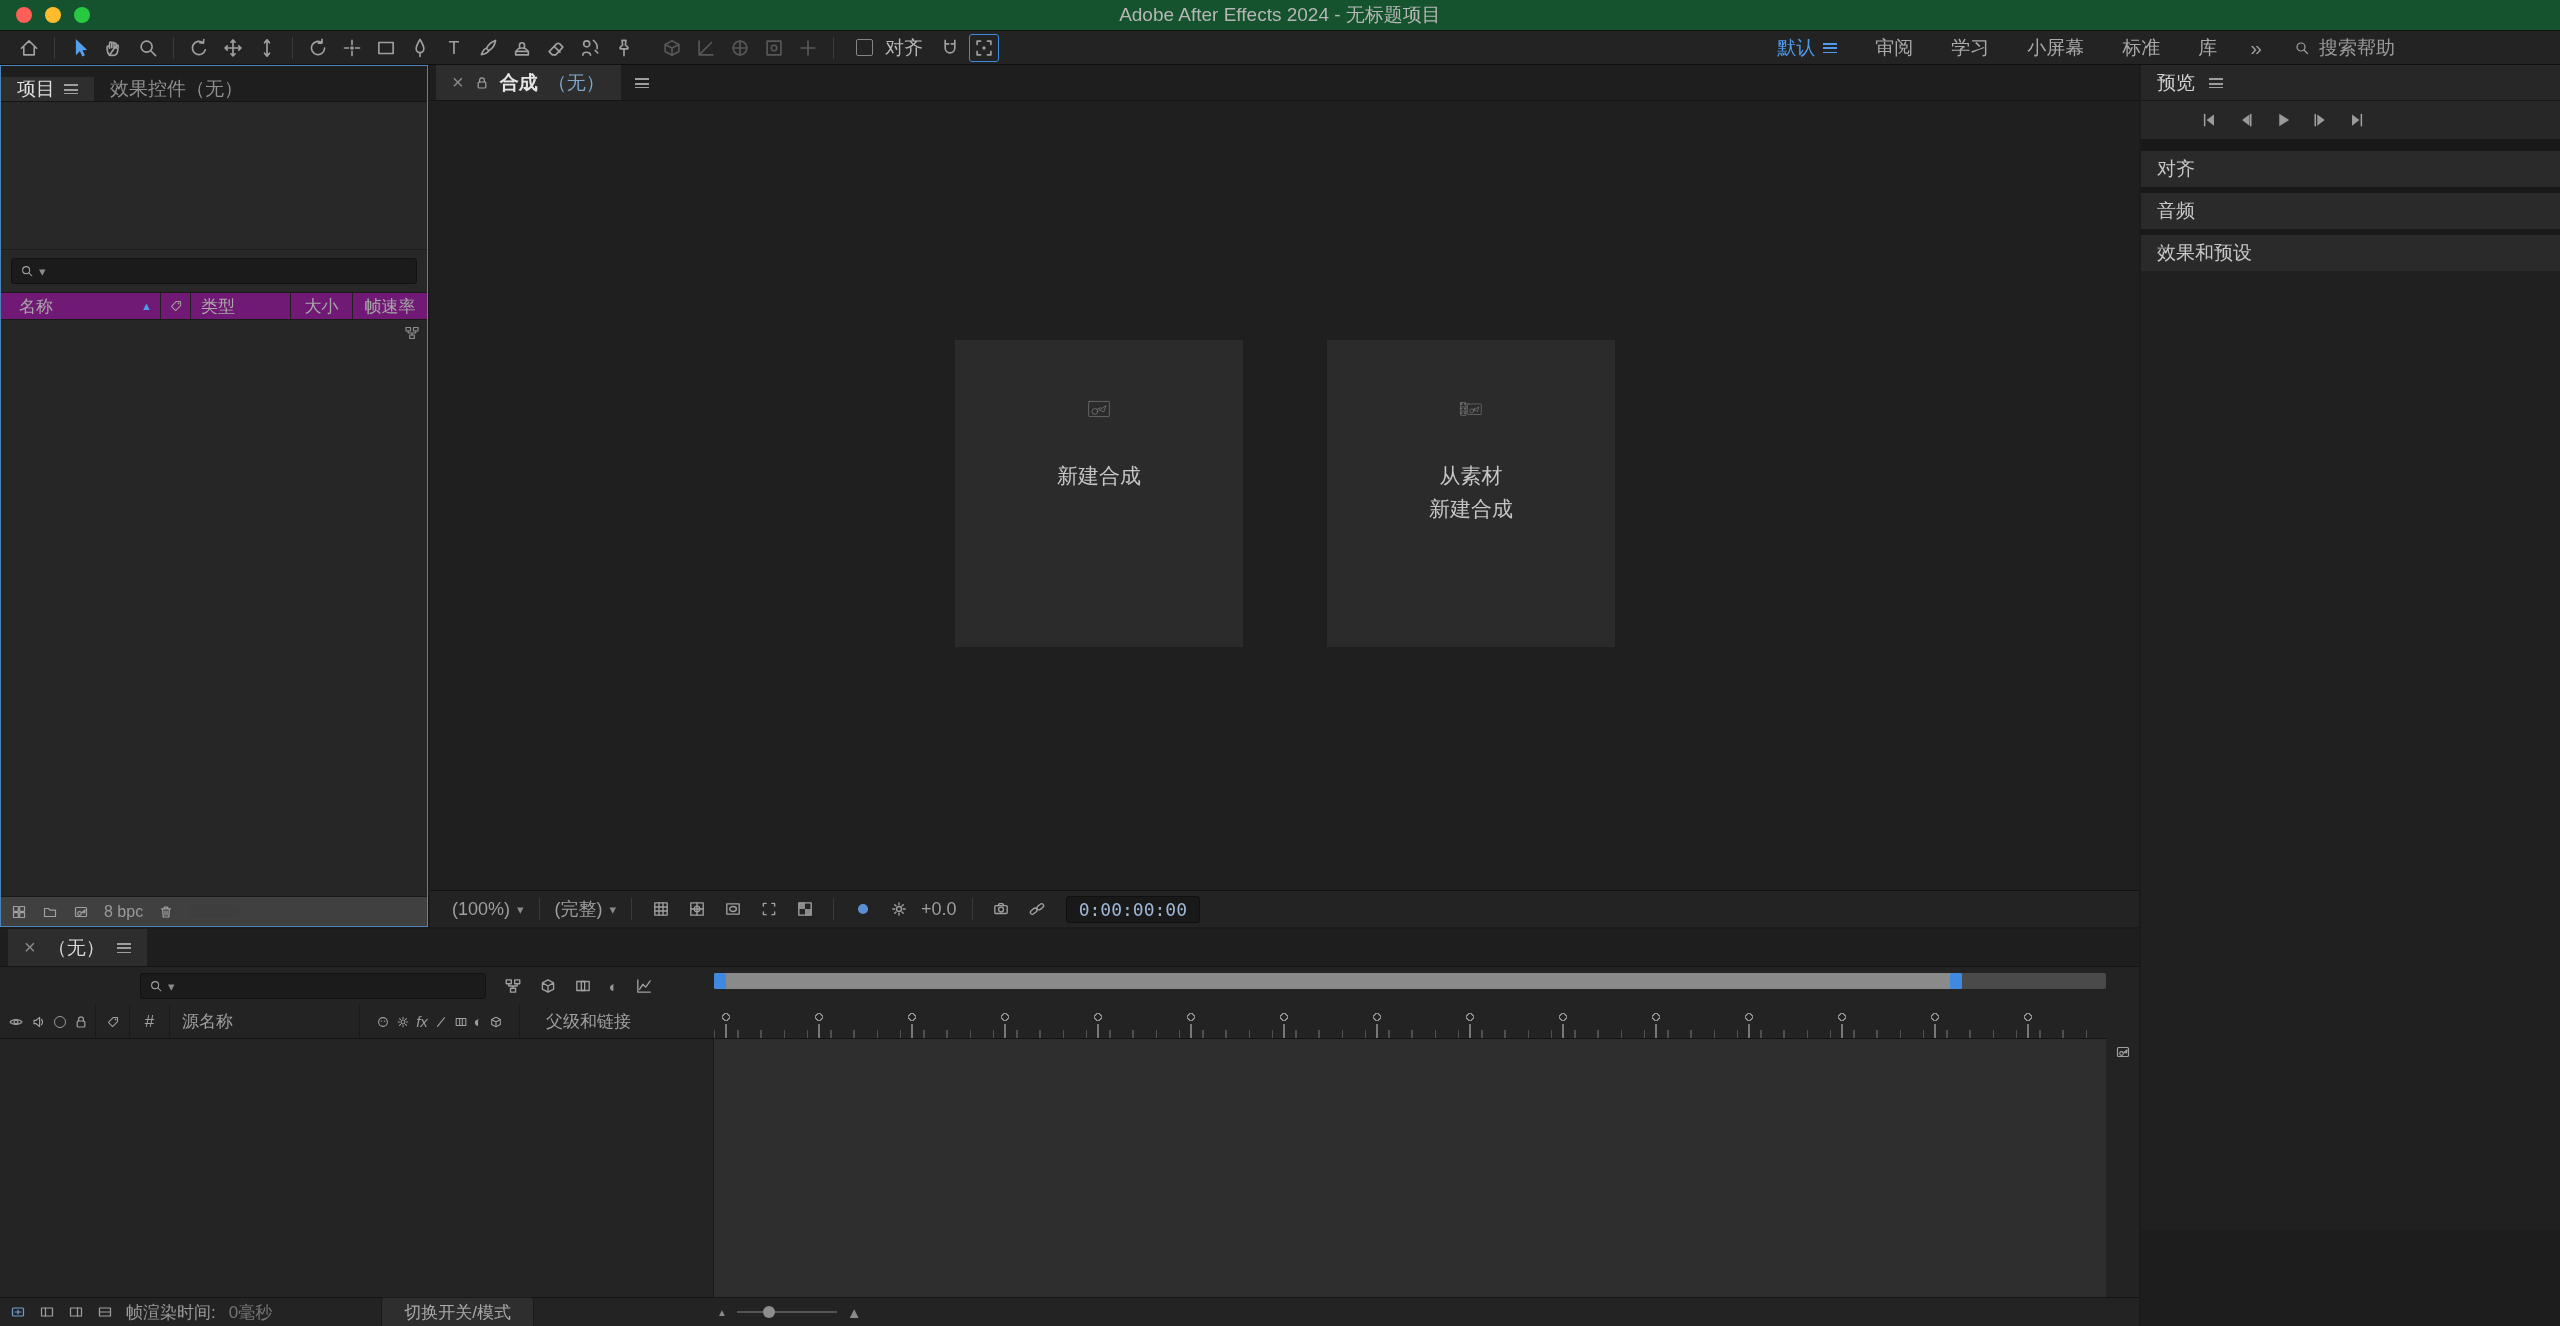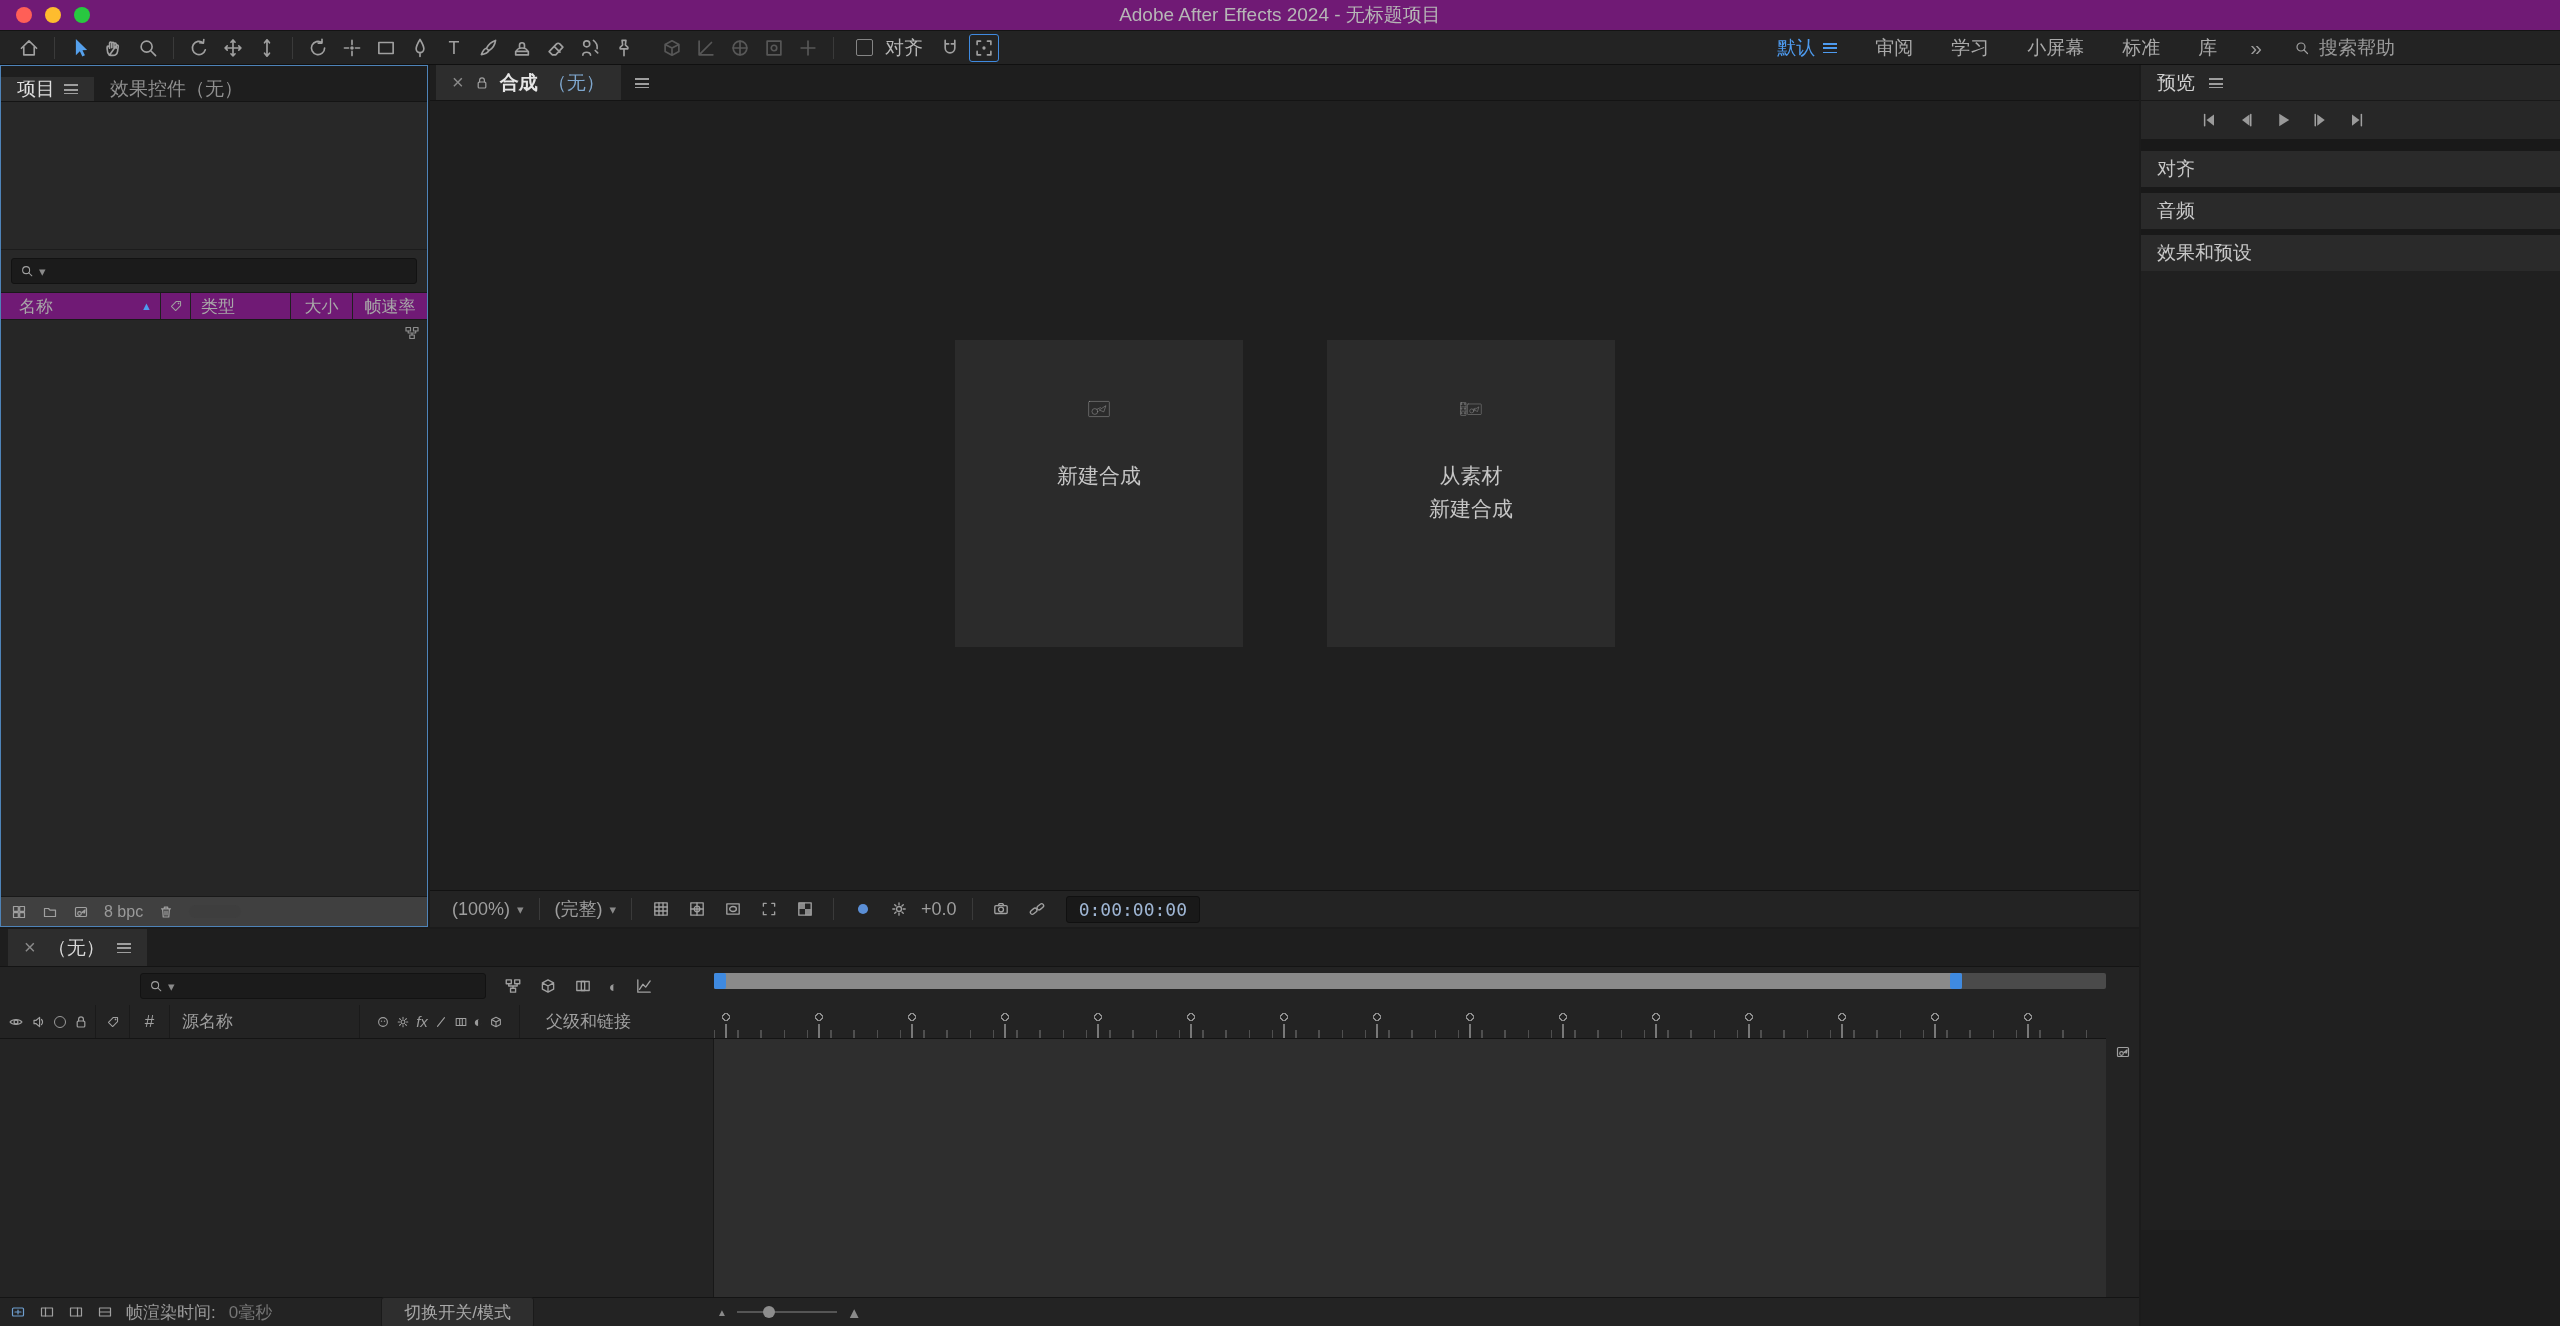--- a/index.html
+++ b/index.html
@@ -13,21 +13,21 @@
   svg.ic.s14 { width:14px; height:14px; }
   svg.ic.s16 { width:16px; height:16px; }
   svg.ic.s18 { width:18px; height:18px; }
   svg.ic.s20 { width:20px; height:20px; }
   .hamb { width:16px; height:11px; display:inline-block;
     background:linear-gradient(#9e9e9e 0 2px,transparent 2px 4.5px,#9e9e9e 4.5px 6.5px,transparent 6.5px 9px,#9e9e9e 9px 11px); }
   .hamb.blue { background:linear-gradient(#4e9bef 0 2px,transparent 2px 4.5px,#4e9bef 4.5px 6.5px,transparent 6.5px 9px,#4e9bef 9px 11px); }
   .hamb.small { width:14px; height:10px; }
 
   
-  .titlebar { position:absolute; left:0; top:0; width:2560px; height:31px; background:#701a75;
+  .titlebar { position:absolute; left:0; top:0; width:2560px; height:31px; background:#14532d;
     border-bottom:1px solid #141414; display:flex; align-items:center; justify-content:center; }
   .lights { position:absolute; left:16px; top:0; height:100%; display:flex; align-items:center; gap:13px; }
   .light { width:16px; height:16px; border-radius:50%; }
   .light.red { background:#ff5f57; } .light.yellow { background:#febc2e; } .light.green { background:#28c840; }
   .win-title { font-size:19px; color:#b6b6b6; }
 
   
   .toolbar { position:absolute; left:0; top:31px; width:2560px; height:34px; background:#232323;
     border-bottom:1px solid #101010; display:flex; align-items:center; padding:0 14px; gap:4px; }
   .tool { width:30px; height:28px; display:flex; align-items:center; justify-content:center; border-radius:3px; flex:none; }

